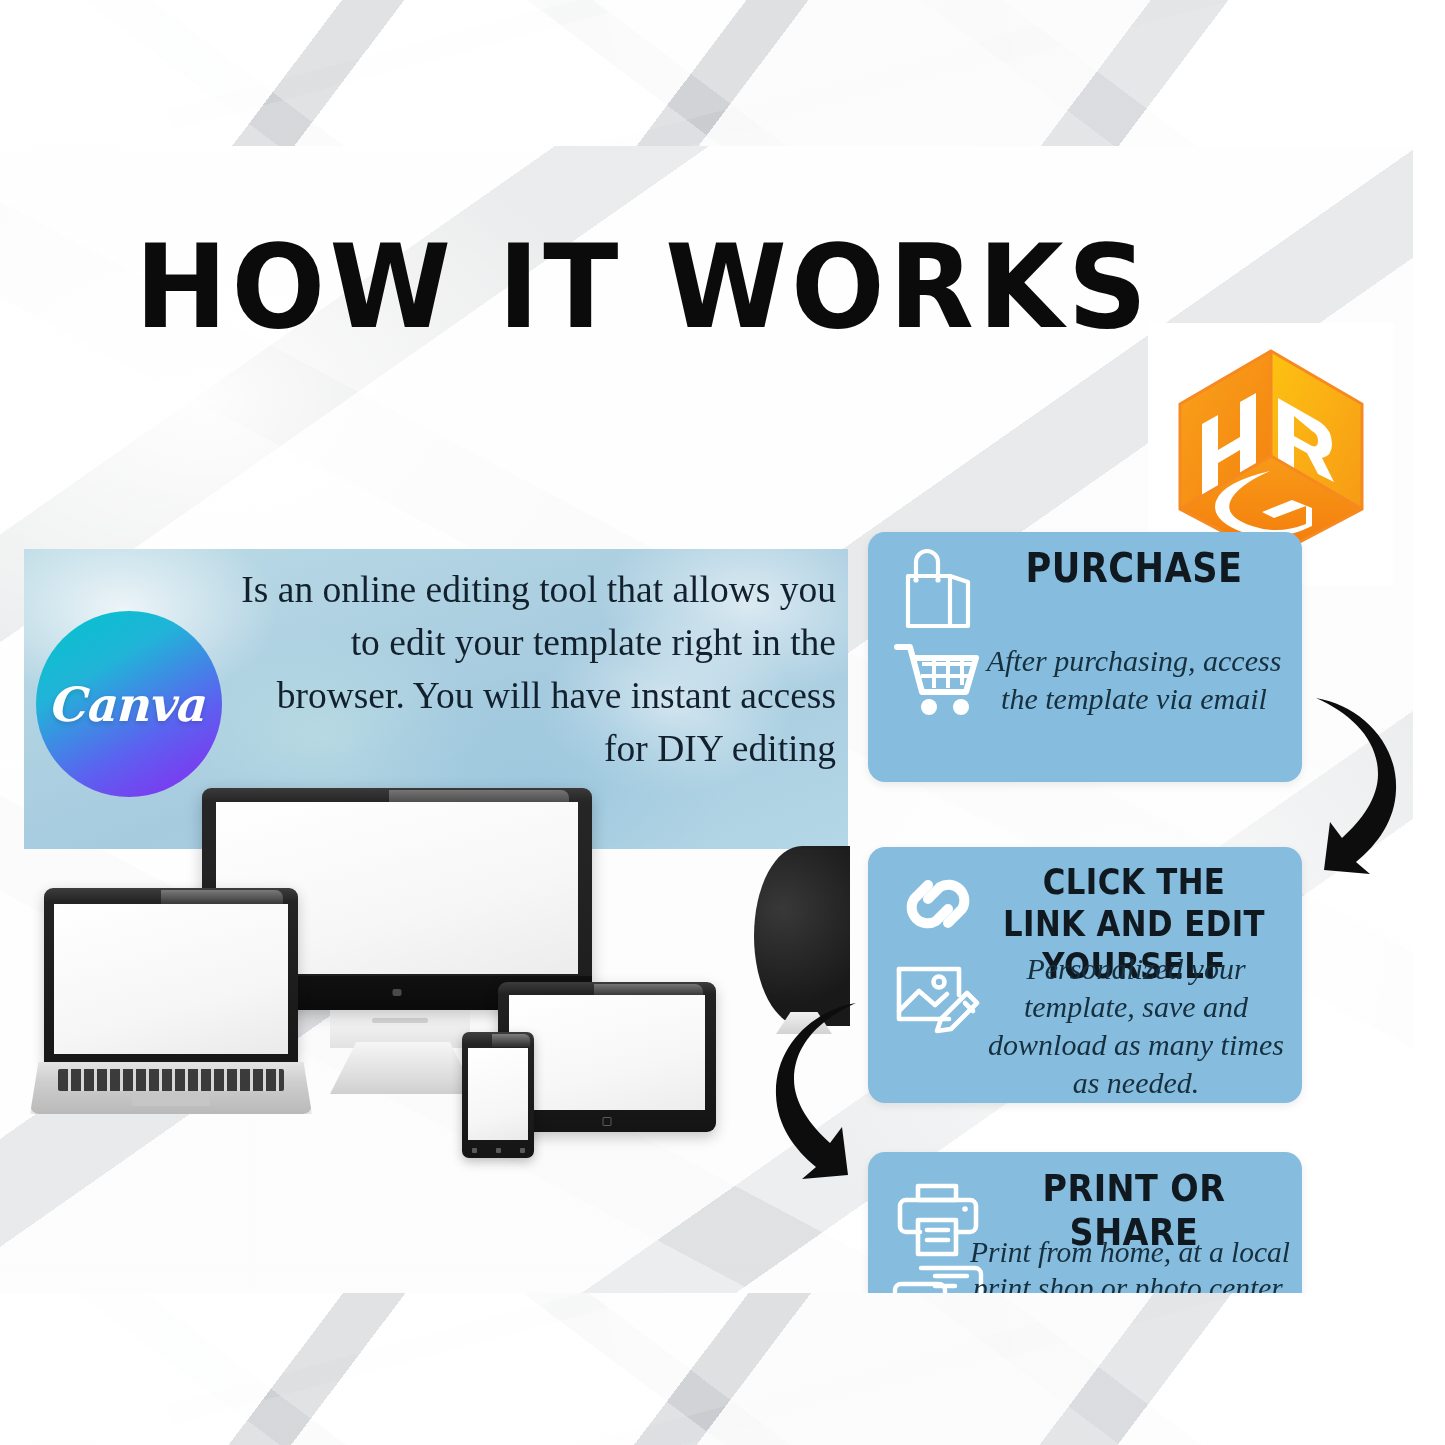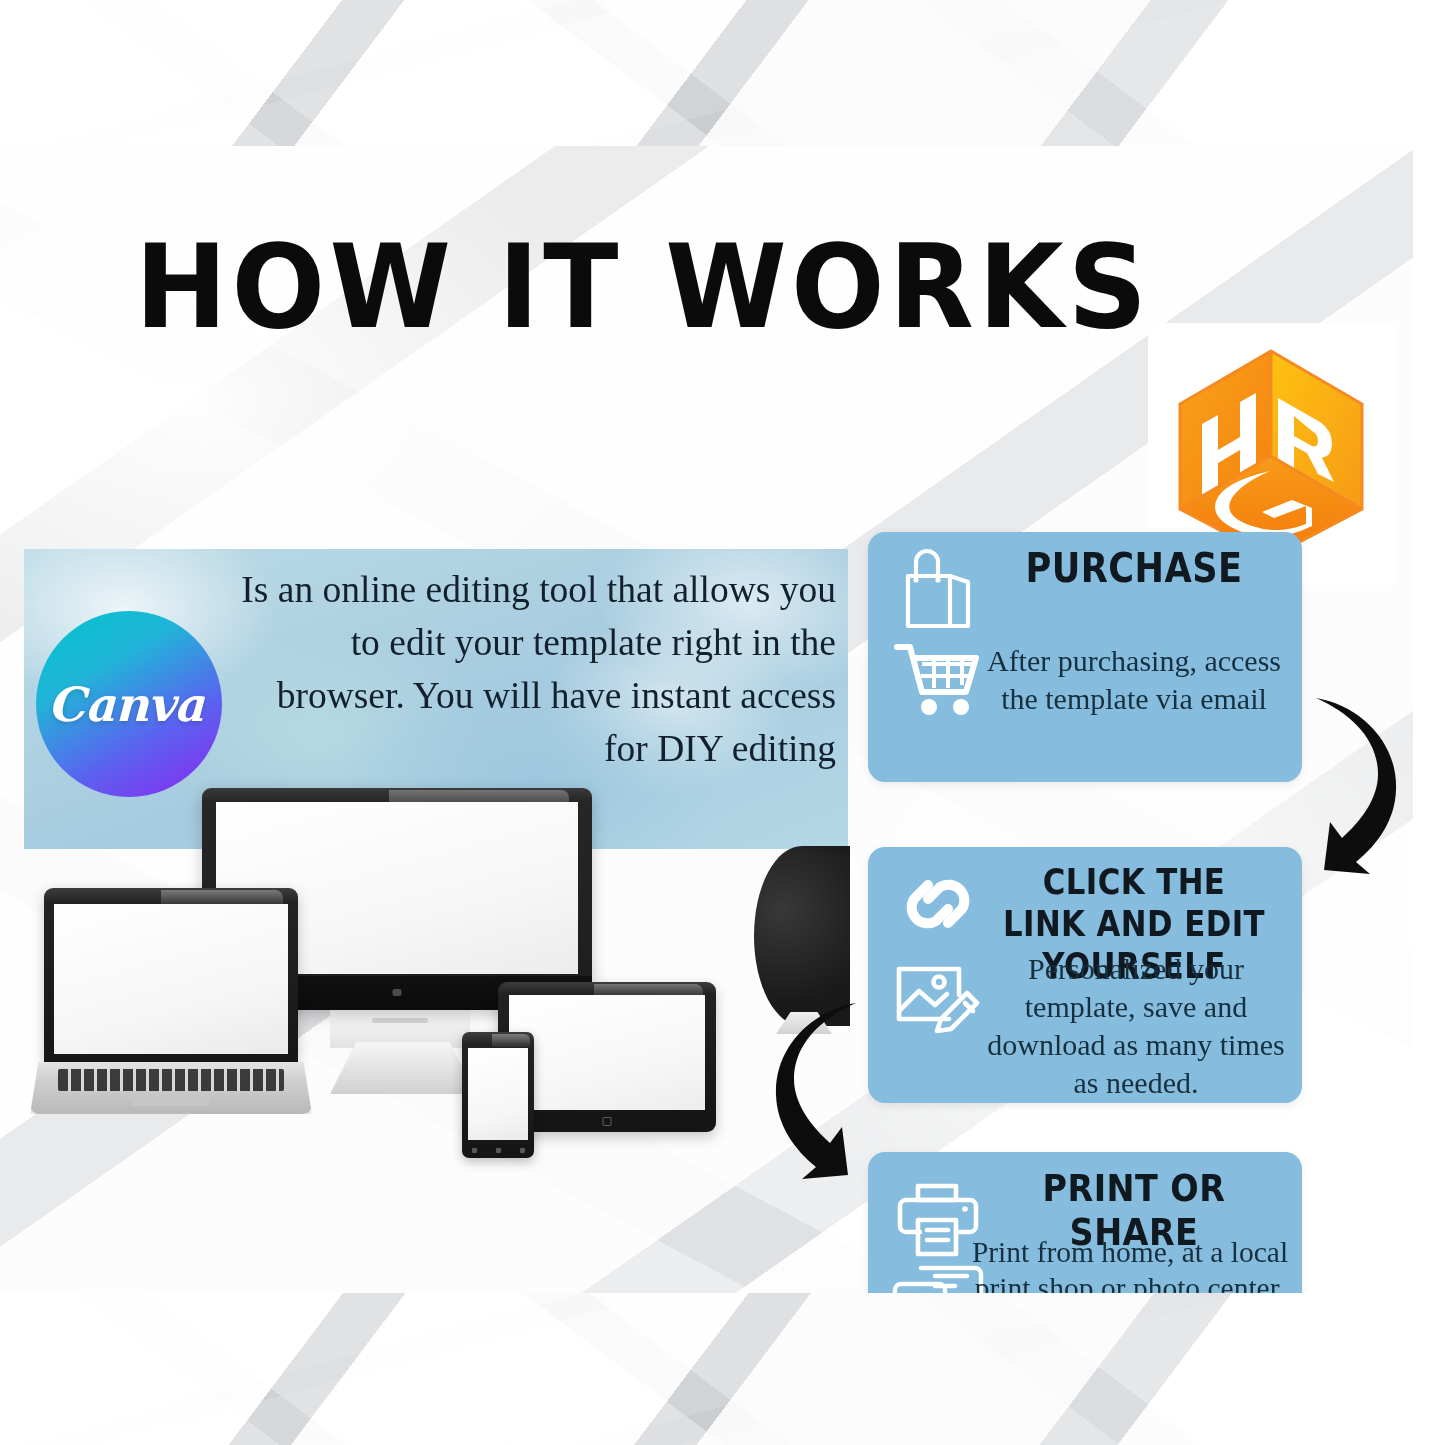--- a/index.html
+++ b/index.html
@@ -323,20 +323,21 @@
 
   .card-body {
     position: absolute;
     left: 108px;
     right: 10px;
     text-align: center;
     font-family: "Liberation Serif", serif;
     font-size: 30px;
     line-height: 38px;
     color: #16303f;
+    font-style: italic;
   }
   .card.c1 .card-body { top: 110px; }
   .card.c2 .card-body { top: 103px; left: 112px; }
   .card.c3 .card-body { top: 82px; left: 100px; font-size: 29.5px; line-height: 36px; }
 
   
   .arrow { position: absolute; }
   .arrow svg { display: block; }
   .arrow-1 { left: 1300px; top: 540px; }
   .arrow-2 { left: 752px; top: 845px; }

